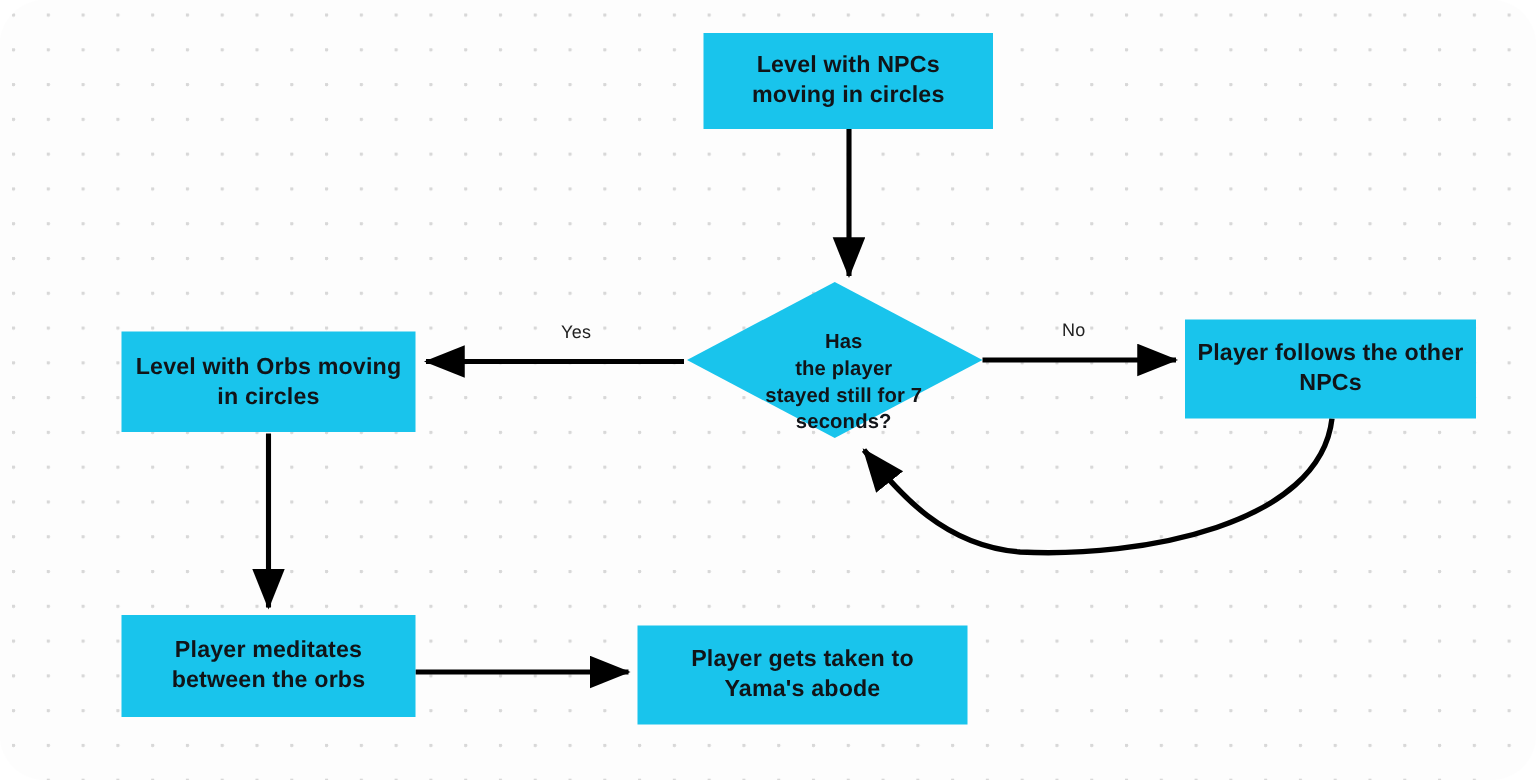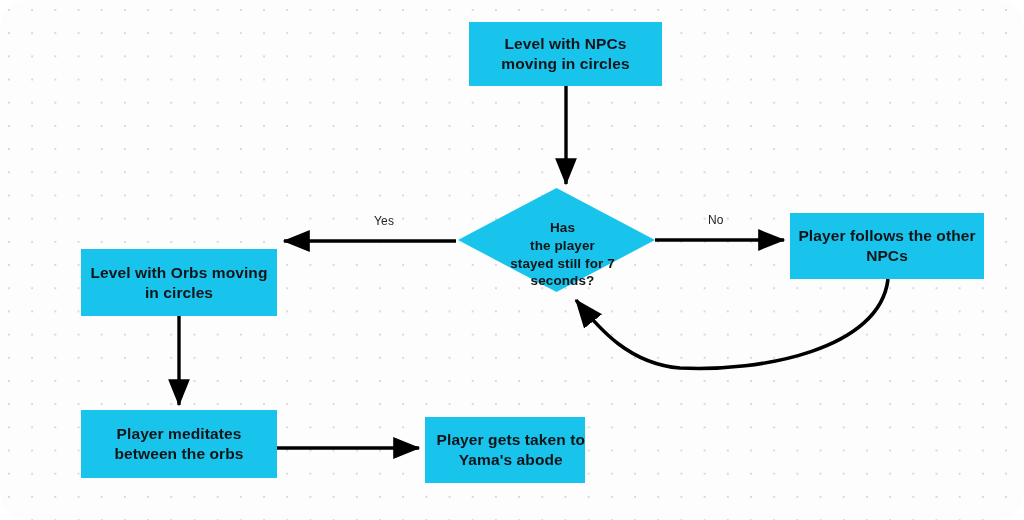--- a/index.html
+++ b/index.html
@@ -106,36 +106,36 @@
   <div class="node diamond" style="left:458px; top:188px; width:197px; height:104px;">
     <svg class="diamond-shape" viewBox="0 0 197 104" preserveAspectRatio="none" xmlns="http://www.w3.org/2000/svg">
       <polygon points="98.5,0 197,52 98.5,104 0,52" fill="#19c4ec"></polygon>
     </svg>
     <span class="diamond-label">Has
 the player
 stayed still for 7
 seconds?</span>
   </div>
 
-  <div class="node box" style="left:81px; top:221px; width:196px; height:67px;margin-top:28px;">
+  <div class="node box" style="left:81px; top:221px; width:196px; height:67px;">
     <span>Level with Orbs moving
 in circles</span>
   </div>
 
   <div class="node box" style="left:81px; top:410px; width:196px; height:68px;">
     <span>Player meditates
 between the orbs</span>
   </div>
 
   <div class="node box" style="left:790px; top:213px; width:194px; height:66px;">
     <span>Player follows the other
 NPCs</span>
   </div>
 
-  <div class="node box" style="left:425px; top:417px; width:160px; height:66px;justify-content:flex-end;">
+  <div class="node box" style="left:425px; top:417px; width:220px; height:66px;">
     <span>Player gets taken to
 Yama's abode</span>
   </div>
 
   <div class="edge-label" style="left:374px; top:214px;">Yes</div>
 
   <div class="edge-label" style="left:708px; top:213px;">No</div>
 
 </div>
 

